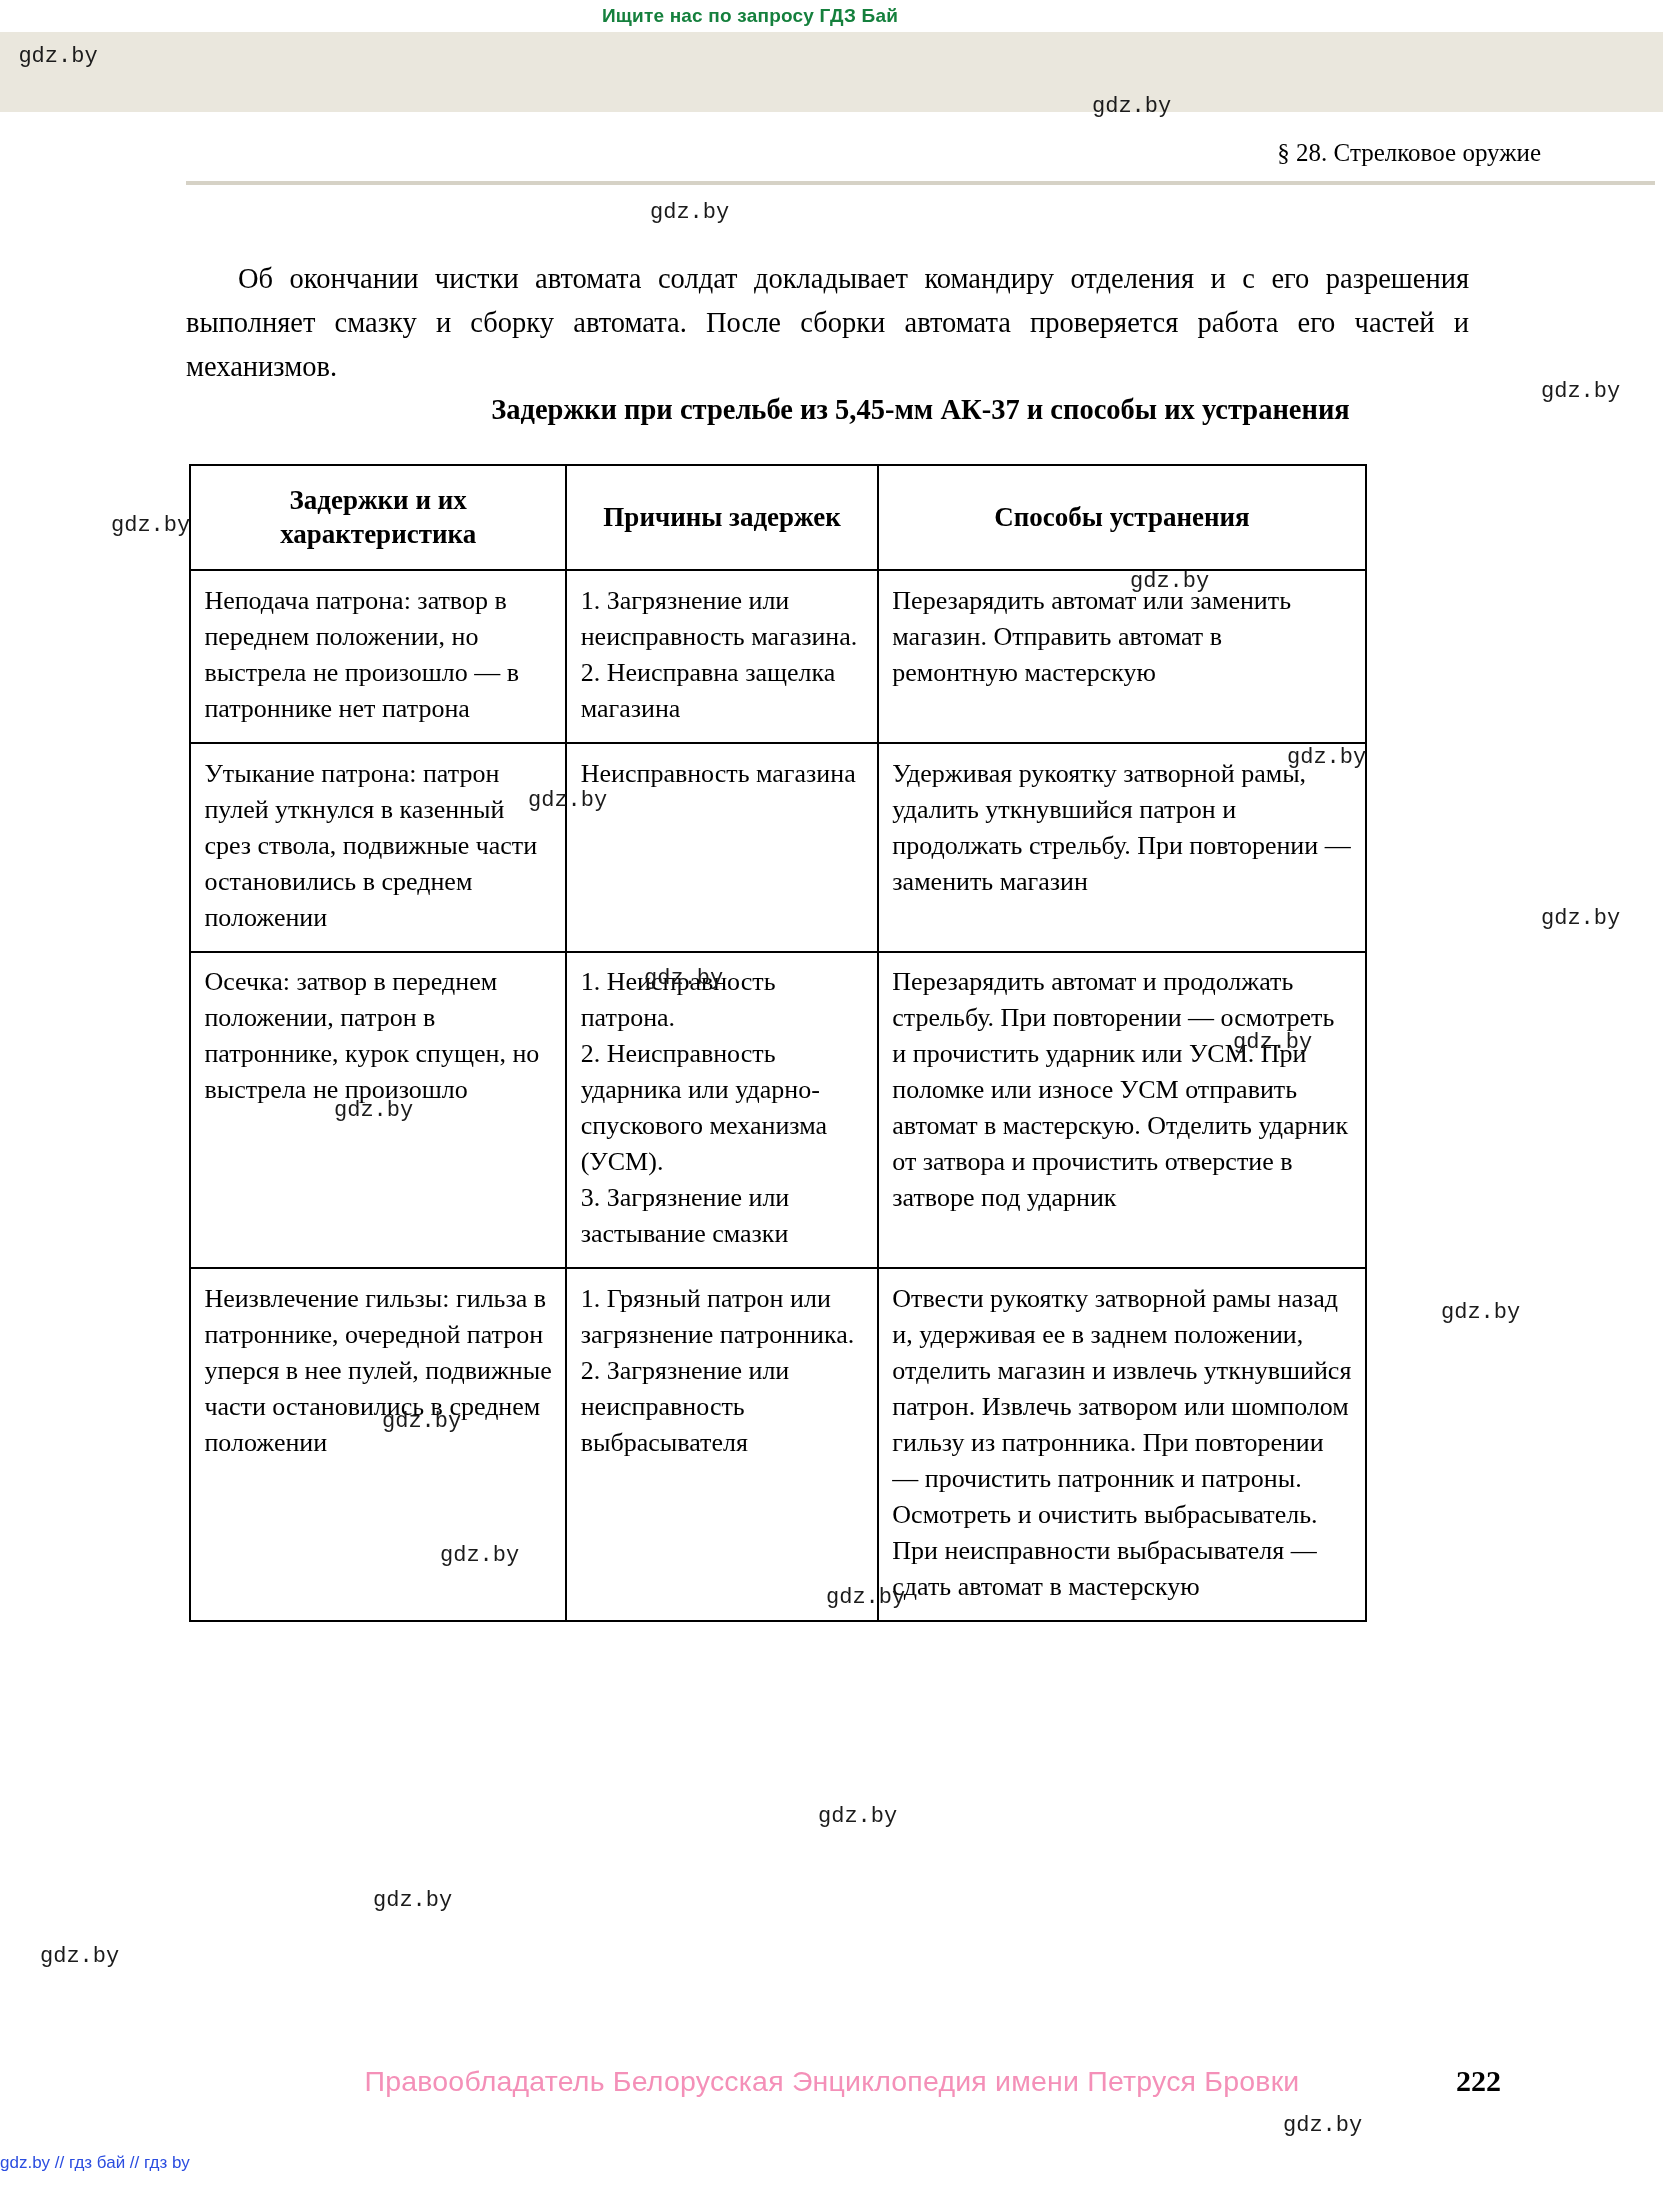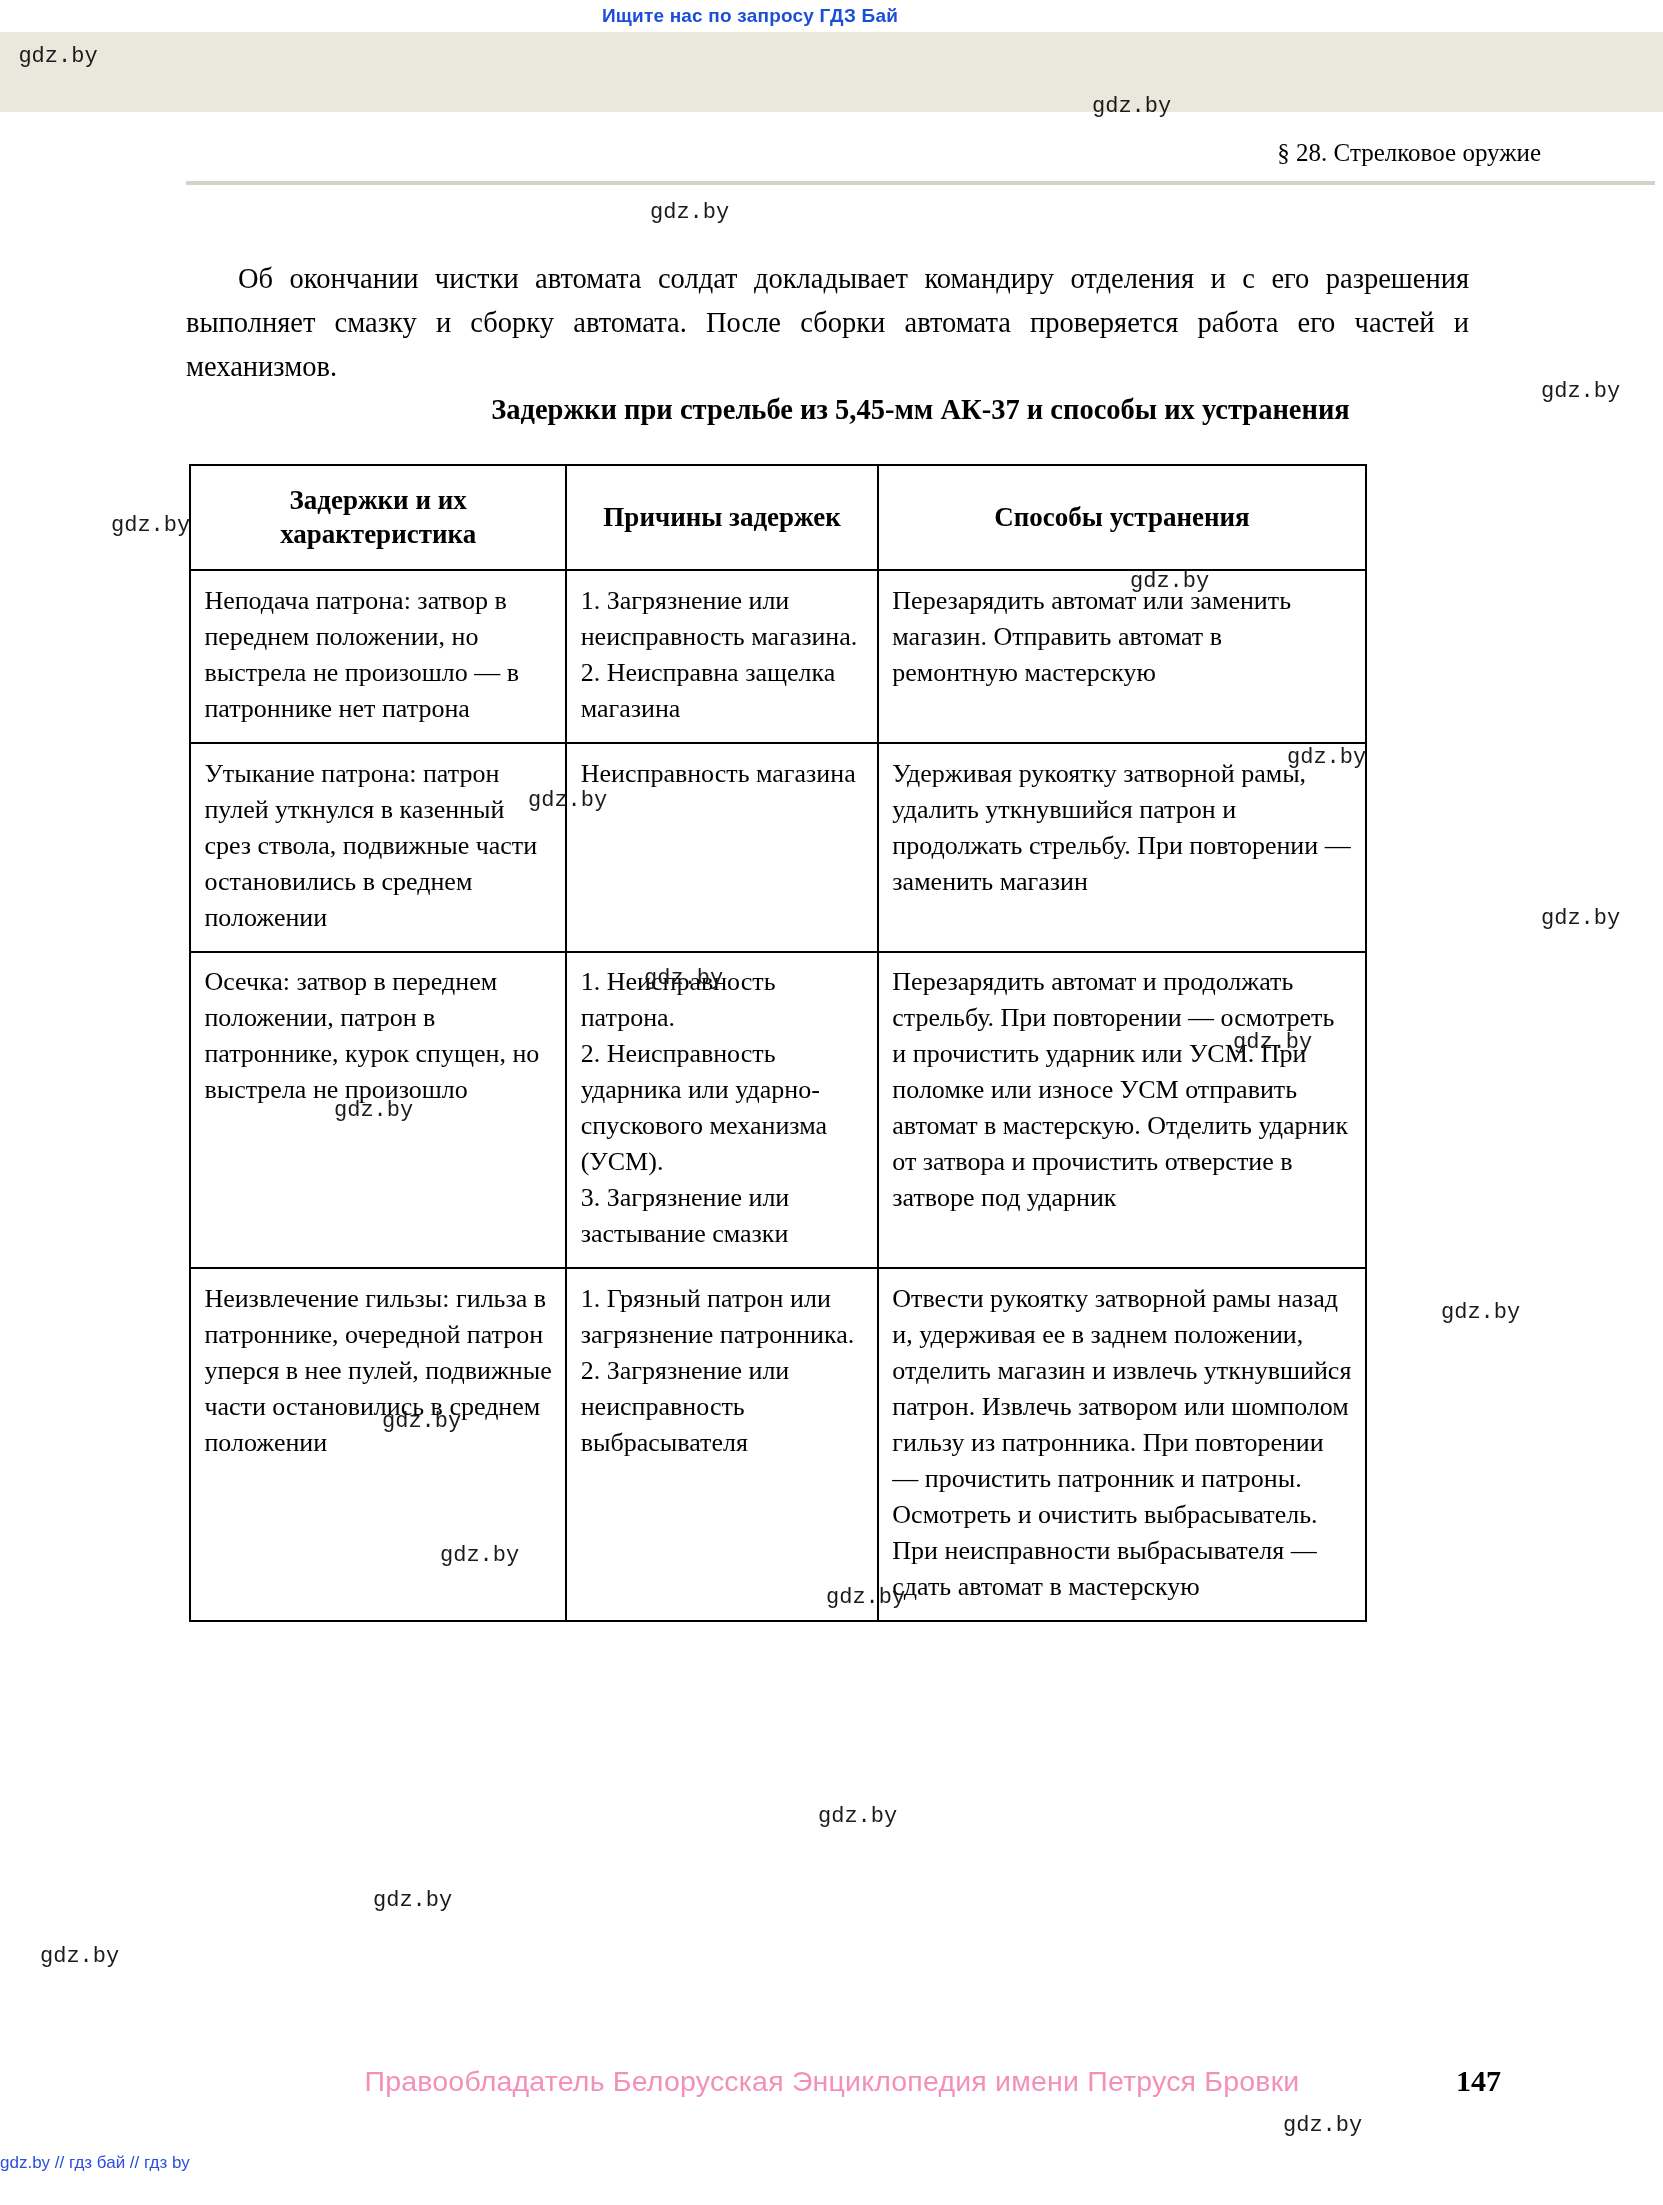--- a/index.html
+++ b/index.html
@@ -18,21 +18,21 @@
   
   .promo-bar {
     position: absolute;
     top: 0; left: 0;
     width: 1500px;
     height: 32px;
     text-align: center;
     font-family: "Liberation Sans", sans-serif;
     font-size: 19px;
     font-weight: bold;
-    color: #1d4ed8;
+    color: #15803d;
     line-height: 32px;
     letter-spacing: 0.2px;
   }
 
   
   .beige-strip {
     position: absolute;
     top: 32px; left: 0;
     width: 1664px;
     height: 80px;
@@ -214,21 +214,21 @@
       <td><span class="cell-text">Неизвлечение гильзы: гильза в патроннике, очередной патрон уперся в нее пулей, подвижные части остановились в среднем положении</span></td>
       <td><span class="cell-text">1. Грязный патрон или загрязнение патронника.
 2. Загрязнение или неисправность выбрасывателя</span></td>
       <td><span class="cell-text">Отвести рукоятку затворной рамы назад и, удерживая ее в заднем положении, отделить магазин и извлечь уткнувшийся патрон. Извлечь затвором или шомполом гильзу из патронника. При повторении — прочистить патронник и патроны. Осмотреть и очистить выбрасыватель. При неисправности выбрасывателя — сдать автомат в мастерскую</span></td>
     </tr>
   </tbody>
 </table>
 
 <div class="copyright">Правообладатель Белорусская Энциклопедия имени Петруся Бровки</div>
 
-<div class="page-number">147</div>
+<div class="page-number">222</div>
 
 <div class="bottom-links">gdz.by  //  гдз бай  //  гдз by</div>
 
 <div id="watermark-layer">
     <div class="wm" style="left: 18.4px; top: 44px;">gdz.by</div>
     <div class="wm" style="left: 1092px; top: 94px;">gdz.by</div>
     <div class="wm" style="left: 650px; top: 200px;">gdz.by</div>
     <div class="wm" style="left: 1541px; top: 379px;">gdz.by</div>
     <div class="wm" style="left: 111px; top: 513px;">gdz.by</div>
     <div class="wm" style="left: 1130px; top: 569px;">gdz.by</div>

